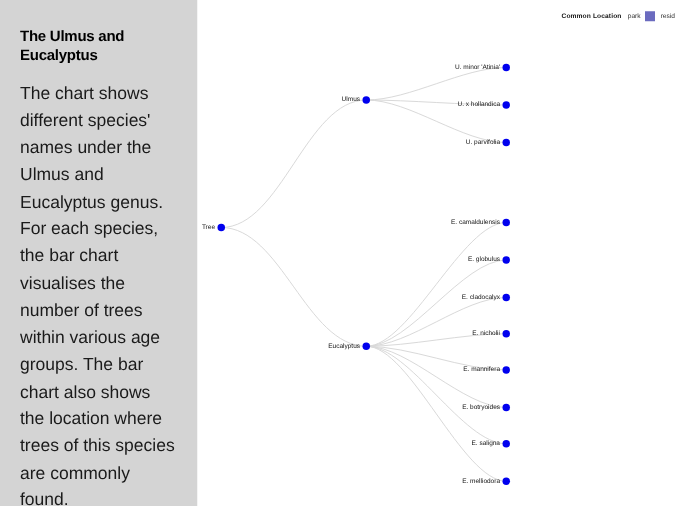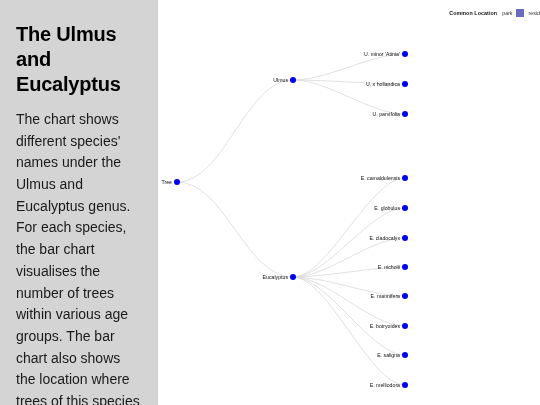--- a/index.html
+++ b/index.html
@@ -23,21 +23,21 @@
   
   .sidebar {
     width: 158px;
     height: 405px;
     background: #d4d4d4;
     box-sizing: border-box;
     padding: 22px 16px 0 16px;
     flex: 0 0 158px;
   }
   .sidebar-title {
-    font-size: 20px;
+    font-size: 12px;
     font-weight: bold;
     line-height: 1.25;
     color: #000000;
     margin: 0 0 12px 0;
     letter-spacing: -0.2px;
   }
   .sidebar-desc {
     font-size: 14px;
     line-height: 1.55;
     color: #1a1a1a;

